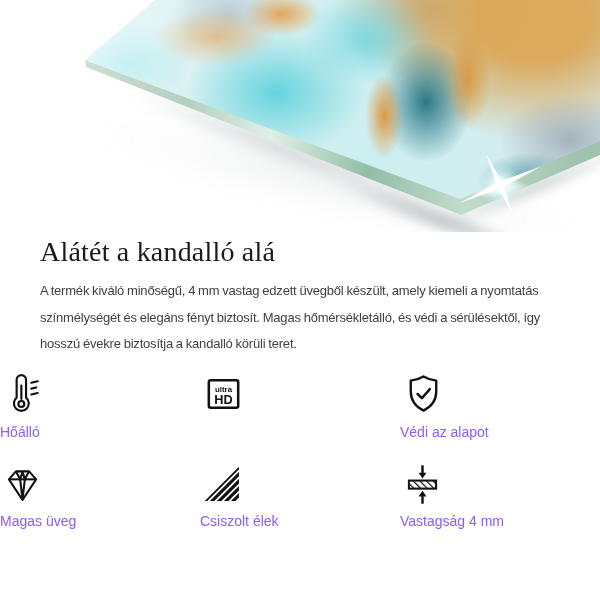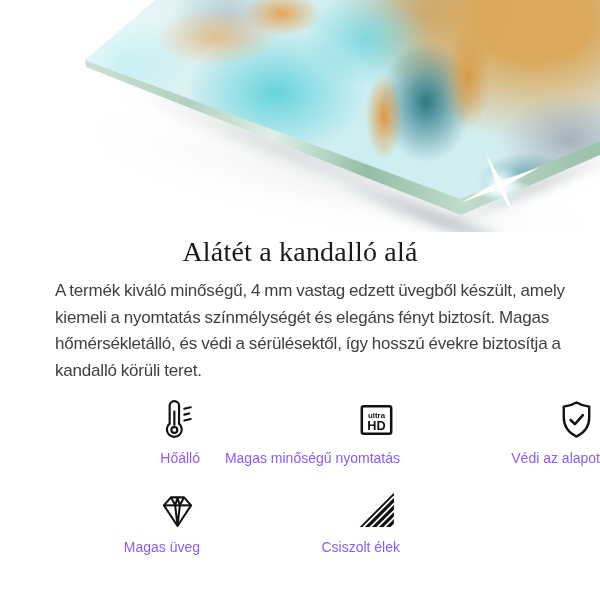--- a/index.html
+++ b/index.html
@@ -47,28 +47,28 @@
       radial-gradient(95px 60px at 95% 60%,rgba(150,158,172,0.75),rgba(150,158,172,0) 75%),
       radial-gradient(80px 55px at 38% 6%,rgba(152,162,176,0.45),rgba(152,162,176,0) 70%),
       radial-gradient(230px 170px at 89% 8%,rgba(219,166,85,0.95) 25%,rgba(219,166,85,0) 72%),
       radial-gradient(130px 100px at 72% 4%,rgba(186,155,106,0.80),rgba(186,155,106,0) 75%),
       linear-gradient(100deg,#eef8f9 0%,#d9f0f2 35%,#cdeff1 60%,#d8ecee 100%);}
 
   .sparkle{position:absolute;left:452px;top:137px;}
 
   
   .title{margin:2px 40px 0 40px;font-family:"Liberation Serif",serif;font-weight:400;
-         font-size:28px;line-height:35px;color:#1a1a1a;letter-spacing:0.2px;text-align:center;}
+         font-size:28px;line-height:35px;color:#1a1a1a;letter-spacing:0.2px;}
   .title span{display:block;}
-  .desc{margin:9px 32px 0 55px;width:528px;font-size:17px;line-height:26.5px;color:#3f3f3f;
+  .desc{margin:9px 32px 0 40px;width:528px;font-size:13px;line-height:26.5px;color:#3f3f3f;
         letter-spacing:-0.2px;word-spacing:-0.5px;}
 
   
   .features{display:grid;grid-template-columns:repeat(3,1fr);row-gap:17px;margin-top:10px;}
-  .feature{display:flex;flex-direction:column;align-items:flex-end;}
+  .feature{display:flex;flex-direction:column;align-items:flex-start;}
   .icon-box{height:50px;display:flex;align-items:flex-end;justify-content:center;}
   .feature-label{margin-top:6px;font-size:14px;color:#8b5cf6;}
   .ic{display:block;}
 </style>
 </head>
 <body>
 
 <div class="page">
 
   <div class="hero">
@@ -120,21 +120,20 @@
     </div>
 
     <div class="feature">
       <div class="icon-box">
         <svg class="ic" width="47" height="47" viewBox="0 0 48 48">
           <rect x="9" y="9.5" width="30" height="28" rx="2" fill="none" stroke="#111" stroke-width="2.6"></rect>
           <text x="24" y="21.5" text-anchor="middle" font-size="8" font-weight="bold" font-family="Liberation Sans, sans-serif" fill="#111">ultra</text>
           <text x="24" y="33.5" text-anchor="middle" font-size="13" font-weight="bold" font-family="Liberation Sans, sans-serif" fill="#111">HD</text>
         </svg>
       </div>
-      <div class="feature-label">Magas minőségű nyomtatás</div>
     </div>
 
     <div class="feature">
       <div class="icon-box">
         <svg class="ic" width="47" height="47" viewBox="0 0 48 48">
           <path d="M24,5.5 C27.5,7.6 32.5,9.2 37,9.8 V21 C37,30 31.8,36.6 24,40.5 C16.2,36.6 11,30 11,21 V9.8 C15.5,9.2 20.5,7.6 24,5.5 Z" fill="none" stroke="#111" stroke-width="2.4" stroke-linejoin="round"></path>
           <polyline points="18,23.5 22.3,27.8 30.5,18.5" fill="none" stroke="#111" stroke-width="2.6" stroke-linecap="round" stroke-linejoin="round"></polyline>
         </svg>
       </div>
       <div class="feature-label">Védi az alapot</div>
@@ -167,15 +166,32 @@
             <line x1="8.5" y1="46" x2="46" y2="8.5"></line>
             <line x1="16" y1="46" x2="46" y2="16"></line>
             <line x1="23.5" y1="46" x2="46" y2="23.5"></line>
             <line x1="31" y1="46" x2="46" y2="31"></line>
           </g>
         </svg>
       </div>
       <div class="feature-label">Csiszolt élek</div>
     </div>
 
+    <div class="feature">
+      <div class="icon-box">
+        <svg class="ic" width="45" height="45" viewBox="0 0 48 48">
+          <defs>
+            <pattern id="hatch6" patternUnits="userSpaceOnUse" width="5" height="5" patternTransform="rotate(-45)">
+              <line x1="0" y1="0" x2="0" y2="5" stroke="#111" stroke-width="2.6"></line>
+            </pattern>
+          </defs>
+          <rect x="9.5" y="19.8" width="29" height="8.6" fill="url(#hatch6)" stroke="#111" stroke-width="2.2"></rect>
+          <line x1="24" y1="3.5" x2="24" y2="12" stroke="#111" stroke-width="2.6"></line>
+          <path d="M19.8,11.5 h8.4 l-4.2,6.2 z" fill="#111"></path>
+          <line x1="24" y1="44.5" x2="24" y2="36.5" stroke="#111" stroke-width="2.6"></line>
+          <path d="M19.8,36.8 h8.4 l-4.2,-6.2 z" fill="#111"></path>
+        </svg>
+      </div>
+      <div class="feature-label">Vastagság 4 mm</div>
+    </div>
 
   </div>
 </div>
 
 </body></html>

